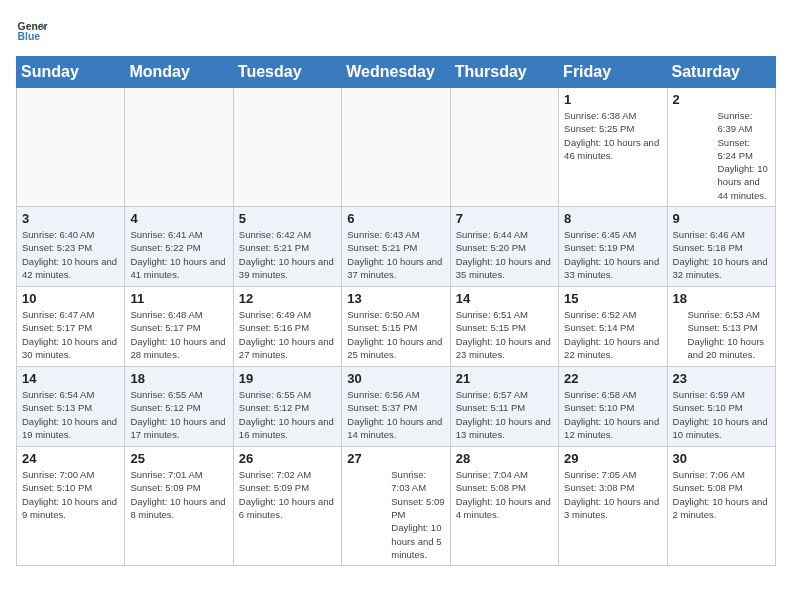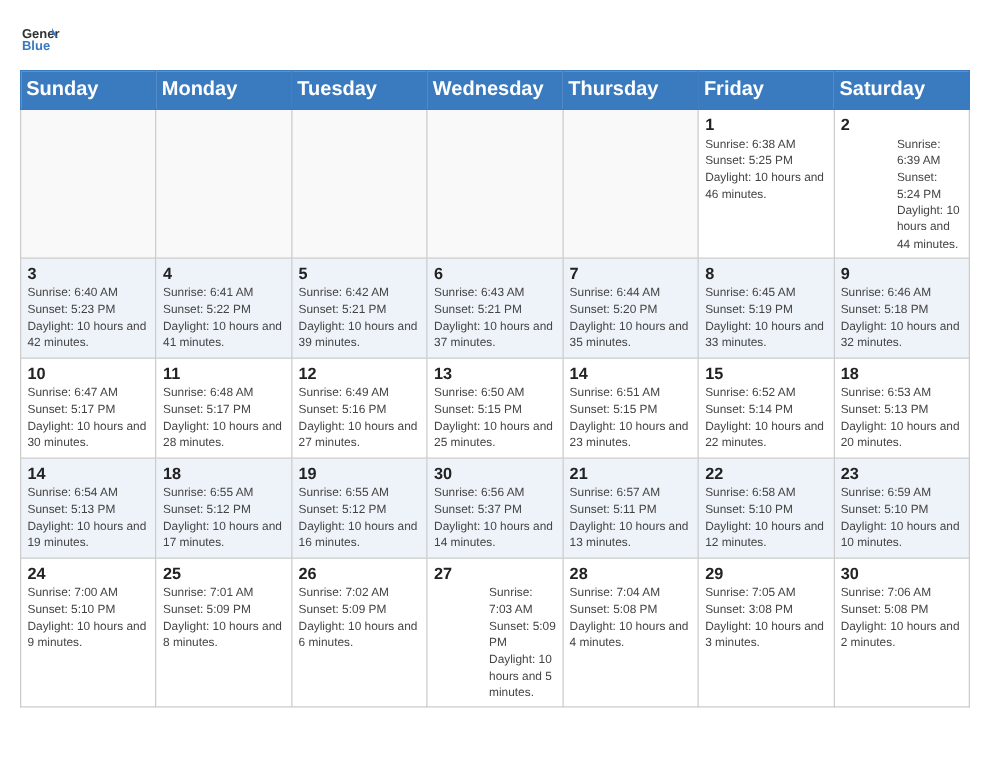--- a/index.html
+++ b/index.html
@@ -206,21 +206,21 @@
 Daylight: 10 hours and 23 minutes.</div>
         </td>
         <td>
           <span class="day-number">15</span>
           <div class="day-info" style="white-space: pre-line;">Sunrise: 6:52 AM
 Sunset: 5:14 PM
 Daylight: 10 hours and 22 minutes.</div>
         </td>
         <td>
           <span class="day-number">18</span>
-          <div class="day-info" style="white-space: pre-line;">Sunrise: 6:53 AM
+          <div class="day-info" style="white-space: pre-line; margin-left: 15px;">Sunrise: 6:53 AM
 Sunset: 5:13 PM
 Daylight: 10 hours and 20 minutes.</div>
         </td>
       </tr>
       <tr>
         <td class="alt-row">
           <span class="day-number">14</span>
           <div class="day-info" style="white-space: pre-line;">Sunrise: 6:54 AM
 Sunset: 5:13 PM
 Daylight: 10 hours and 19 minutes.</div>

